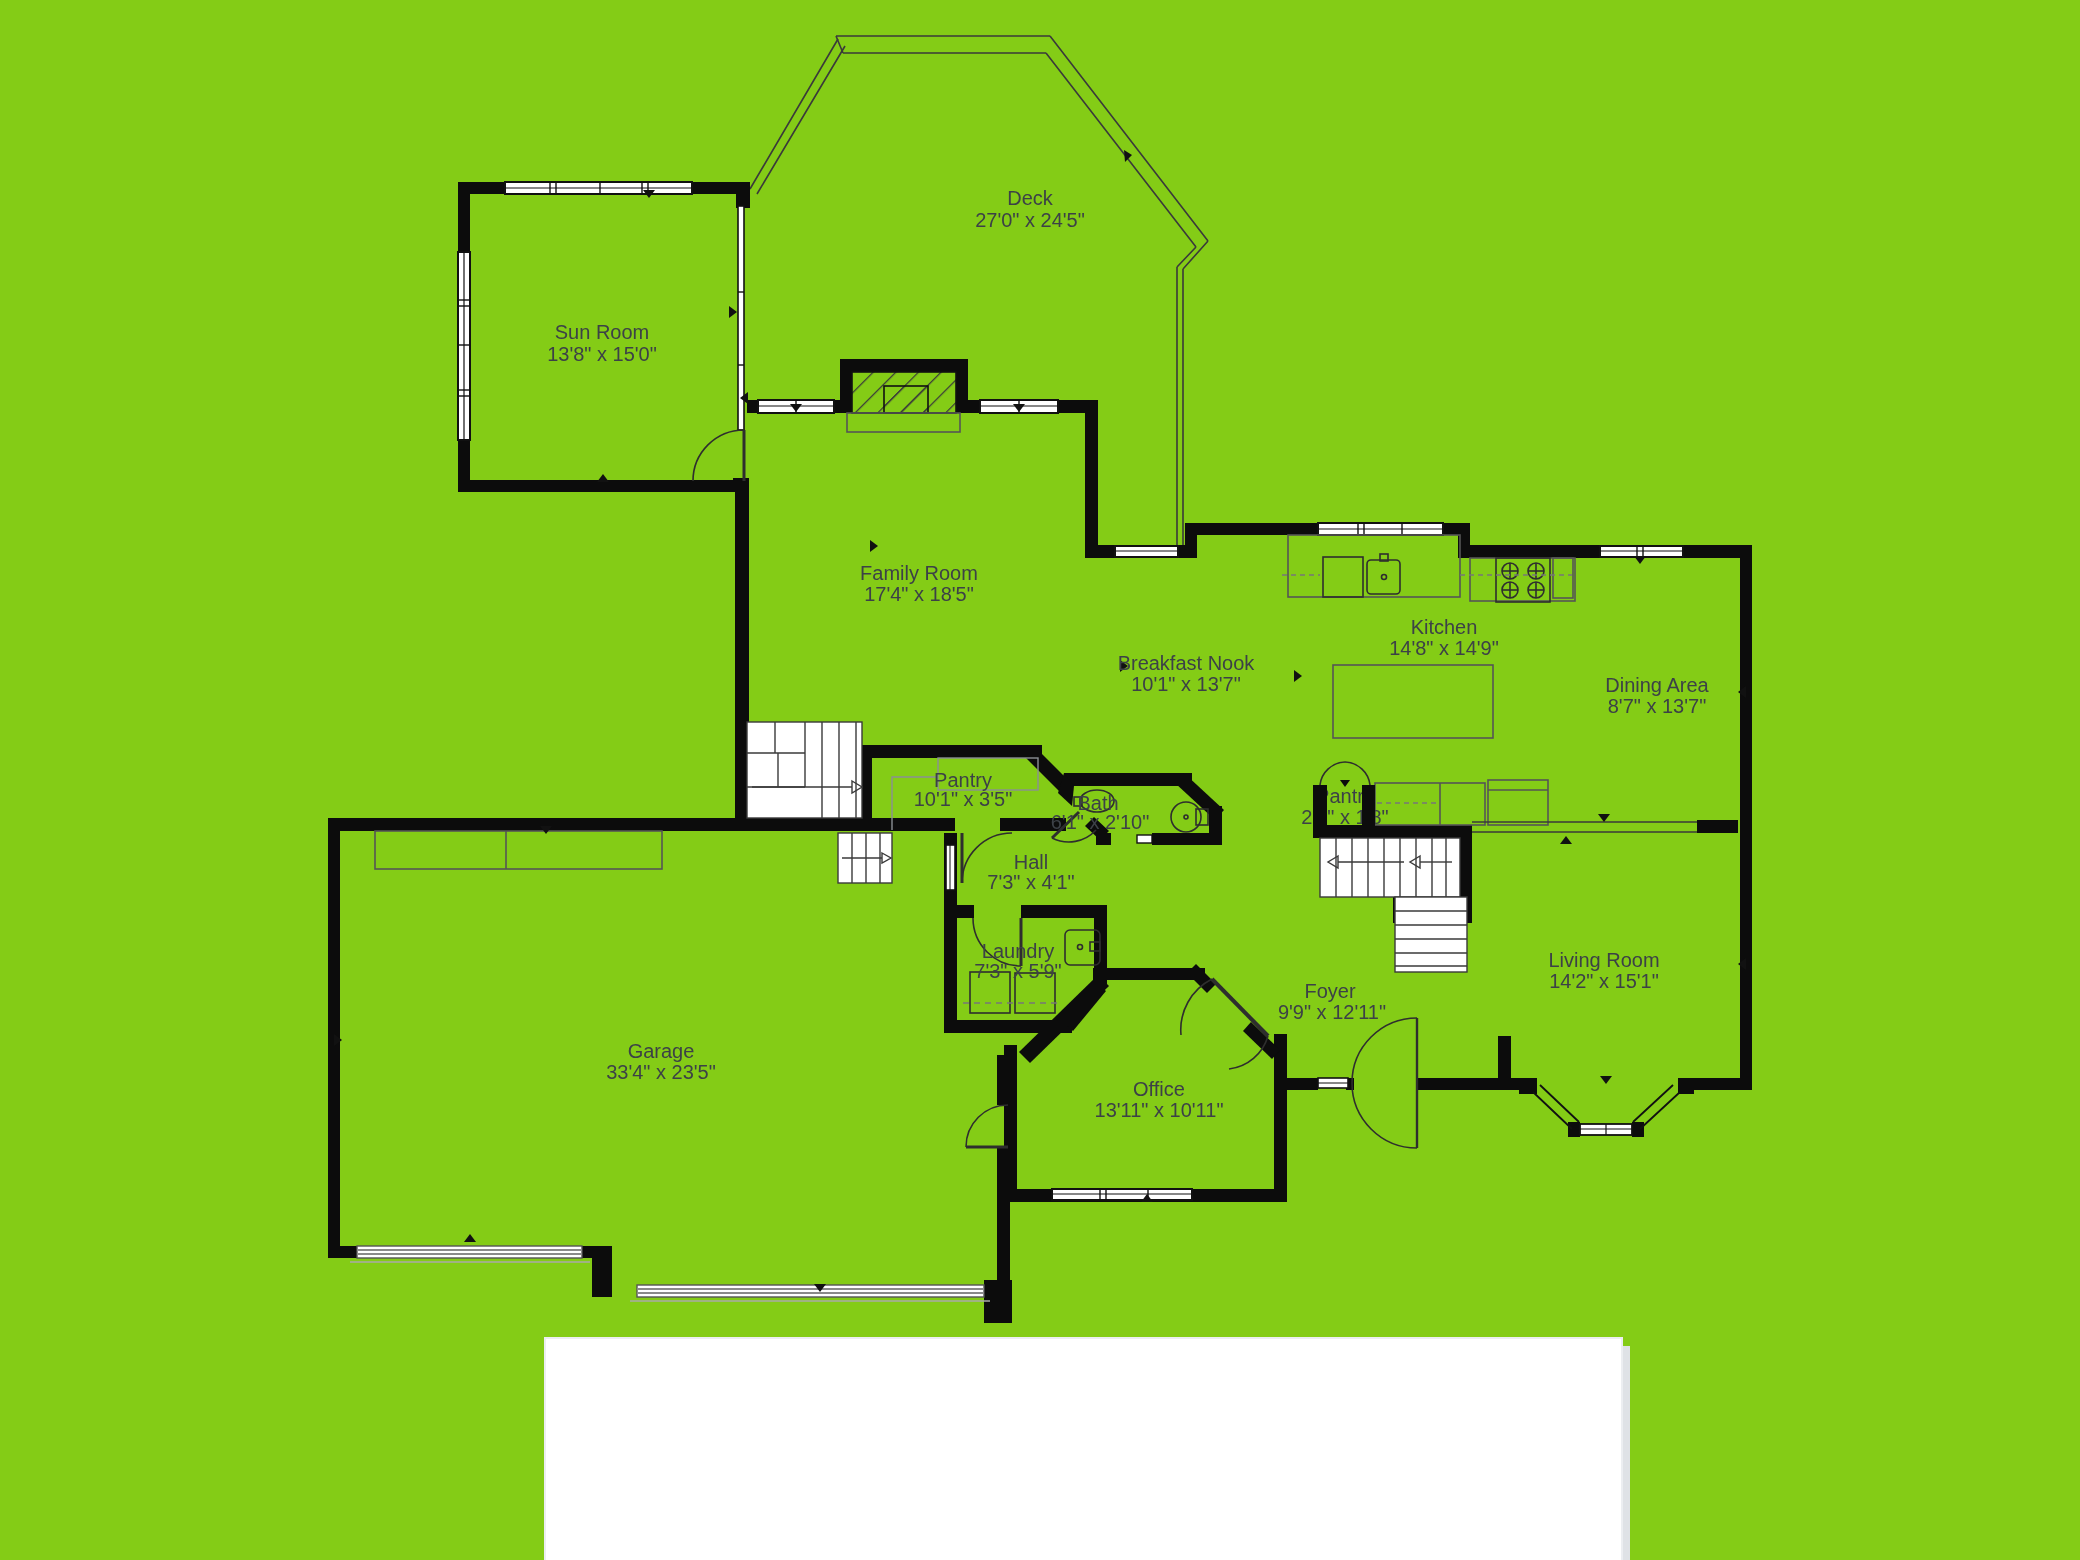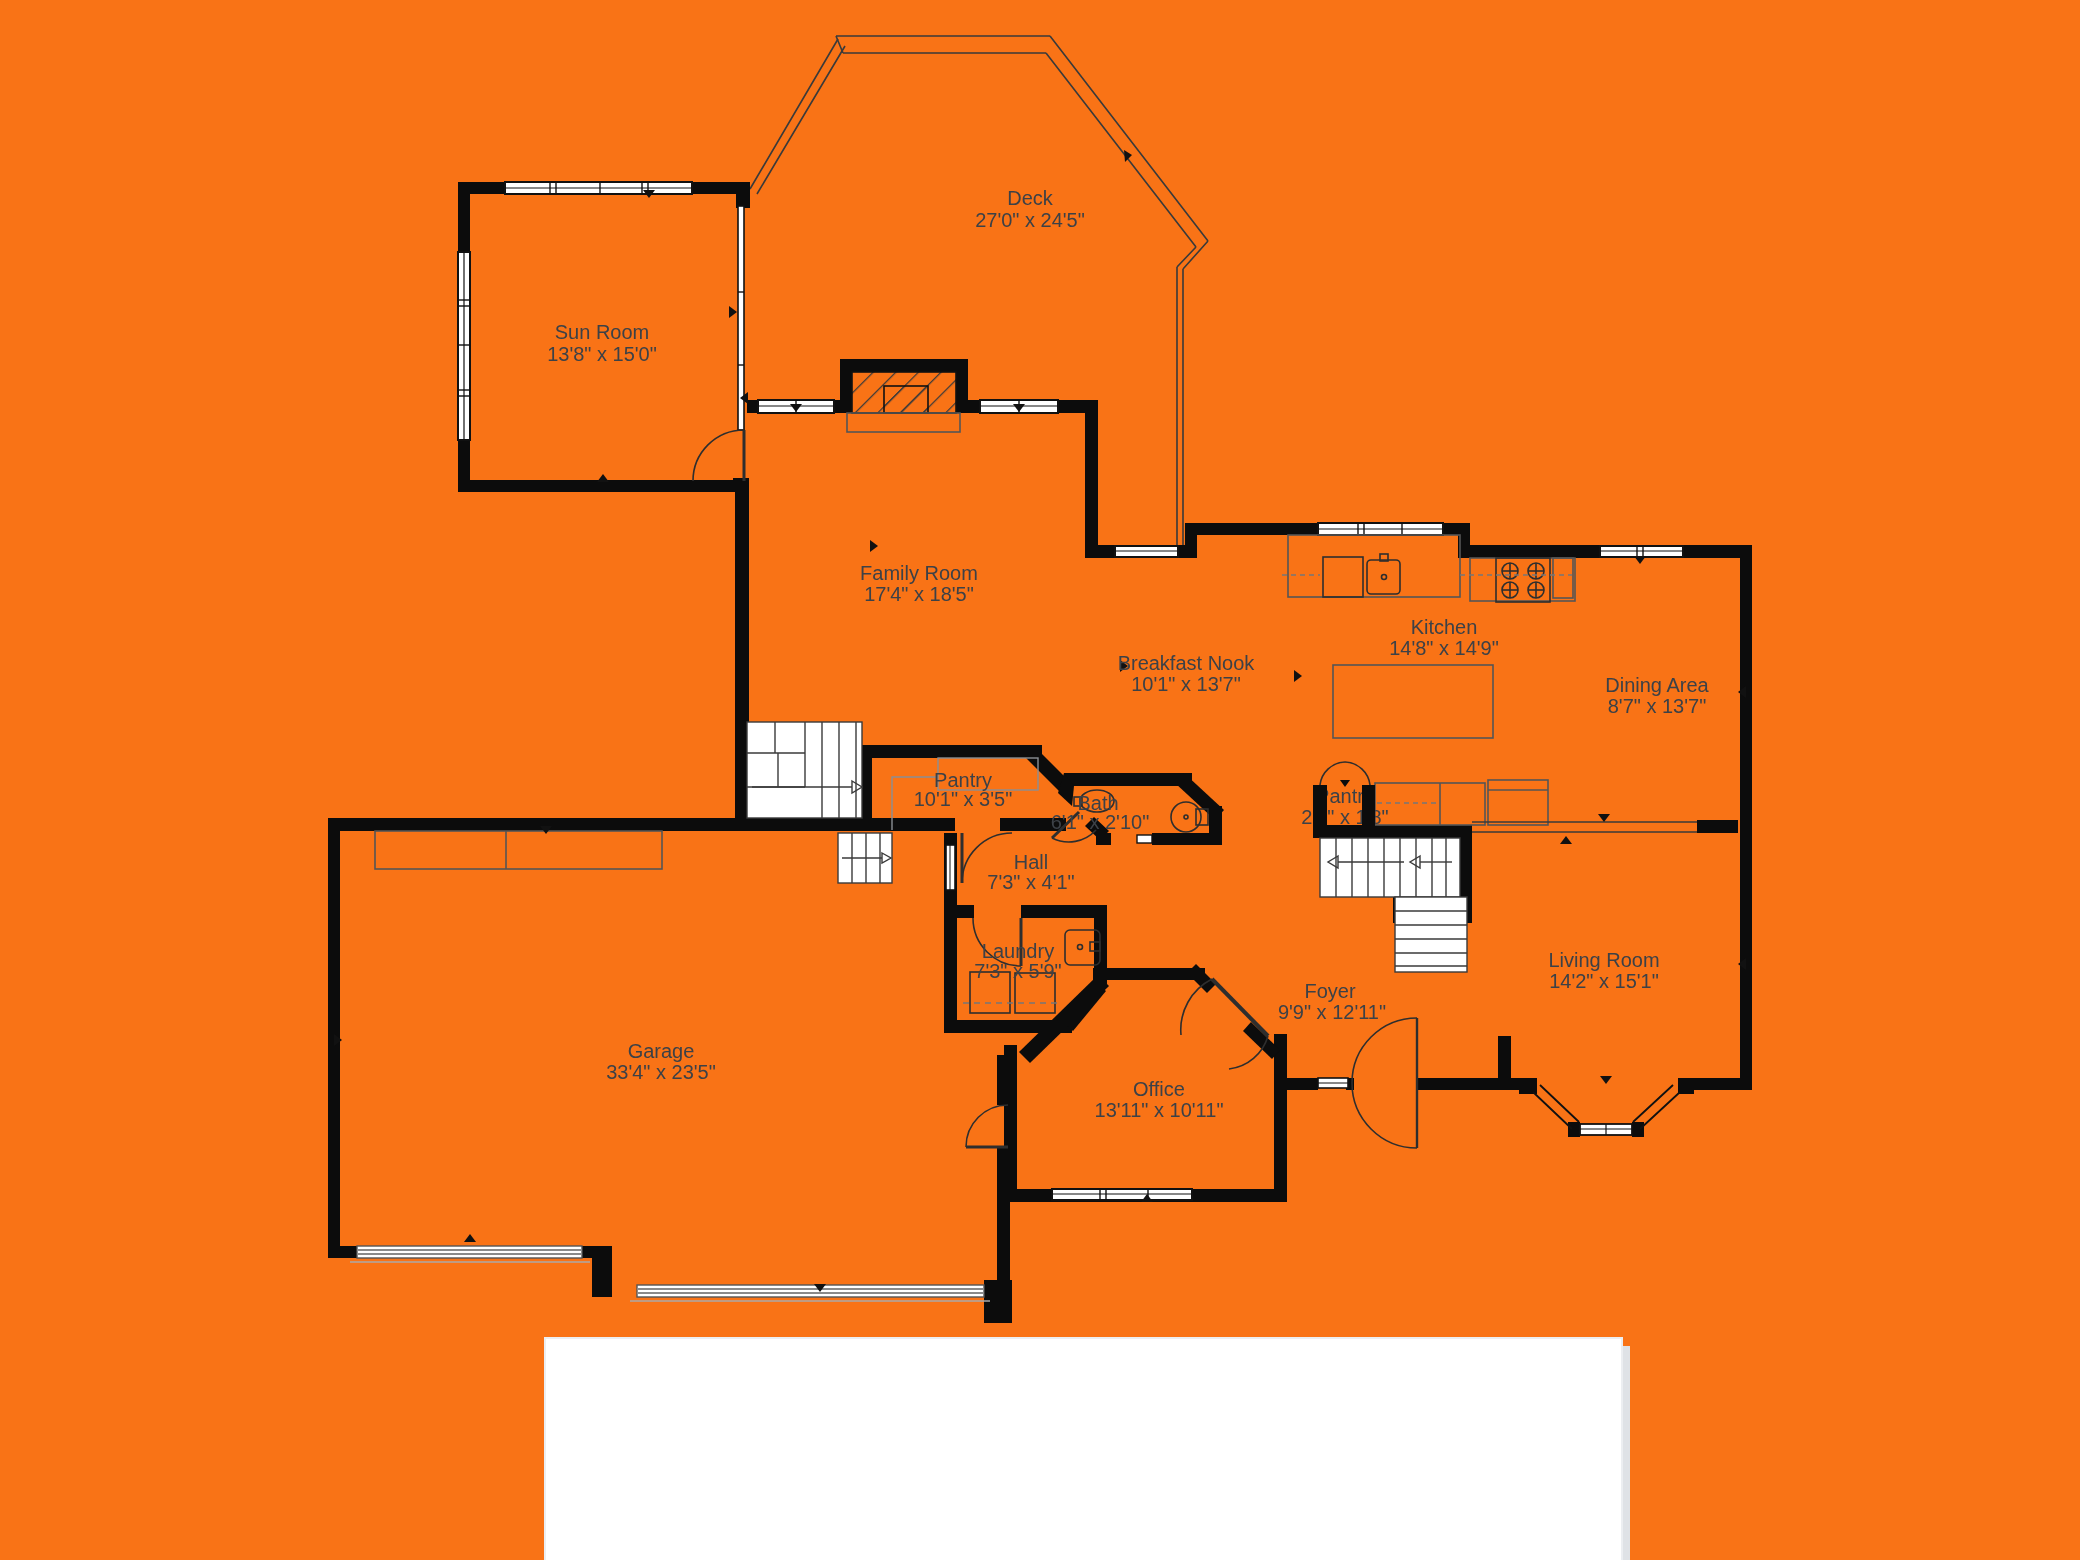--- a/index.html
+++ b/index.html
@@ -1,16 +1,16 @@
 <!DOCTYPE html>
 <html><head>
 <meta charset="utf-8">
 <style>
   html,body{margin:0;padding:0;background:#ffffff;}
-  .stage{position:relative;width:2080px;height:1560px;background:#f97316;overflow:hidden;}
+  .stage{position:relative;width:2080px;height:1560px;background:#84cc16;overflow:hidden;}
   svg{display:block;}
   text{font-family:"Liberation Sans","DejaVu Sans",sans-serif;fill:#3c4147;}
   .room-name,.room-dims{font-size:20px;}
 </style>
 </head>
 <body>
 
 <div class="stage">
 <svg width="2080" height="1560" viewBox="0 0 2080 1560">
   <defs>

